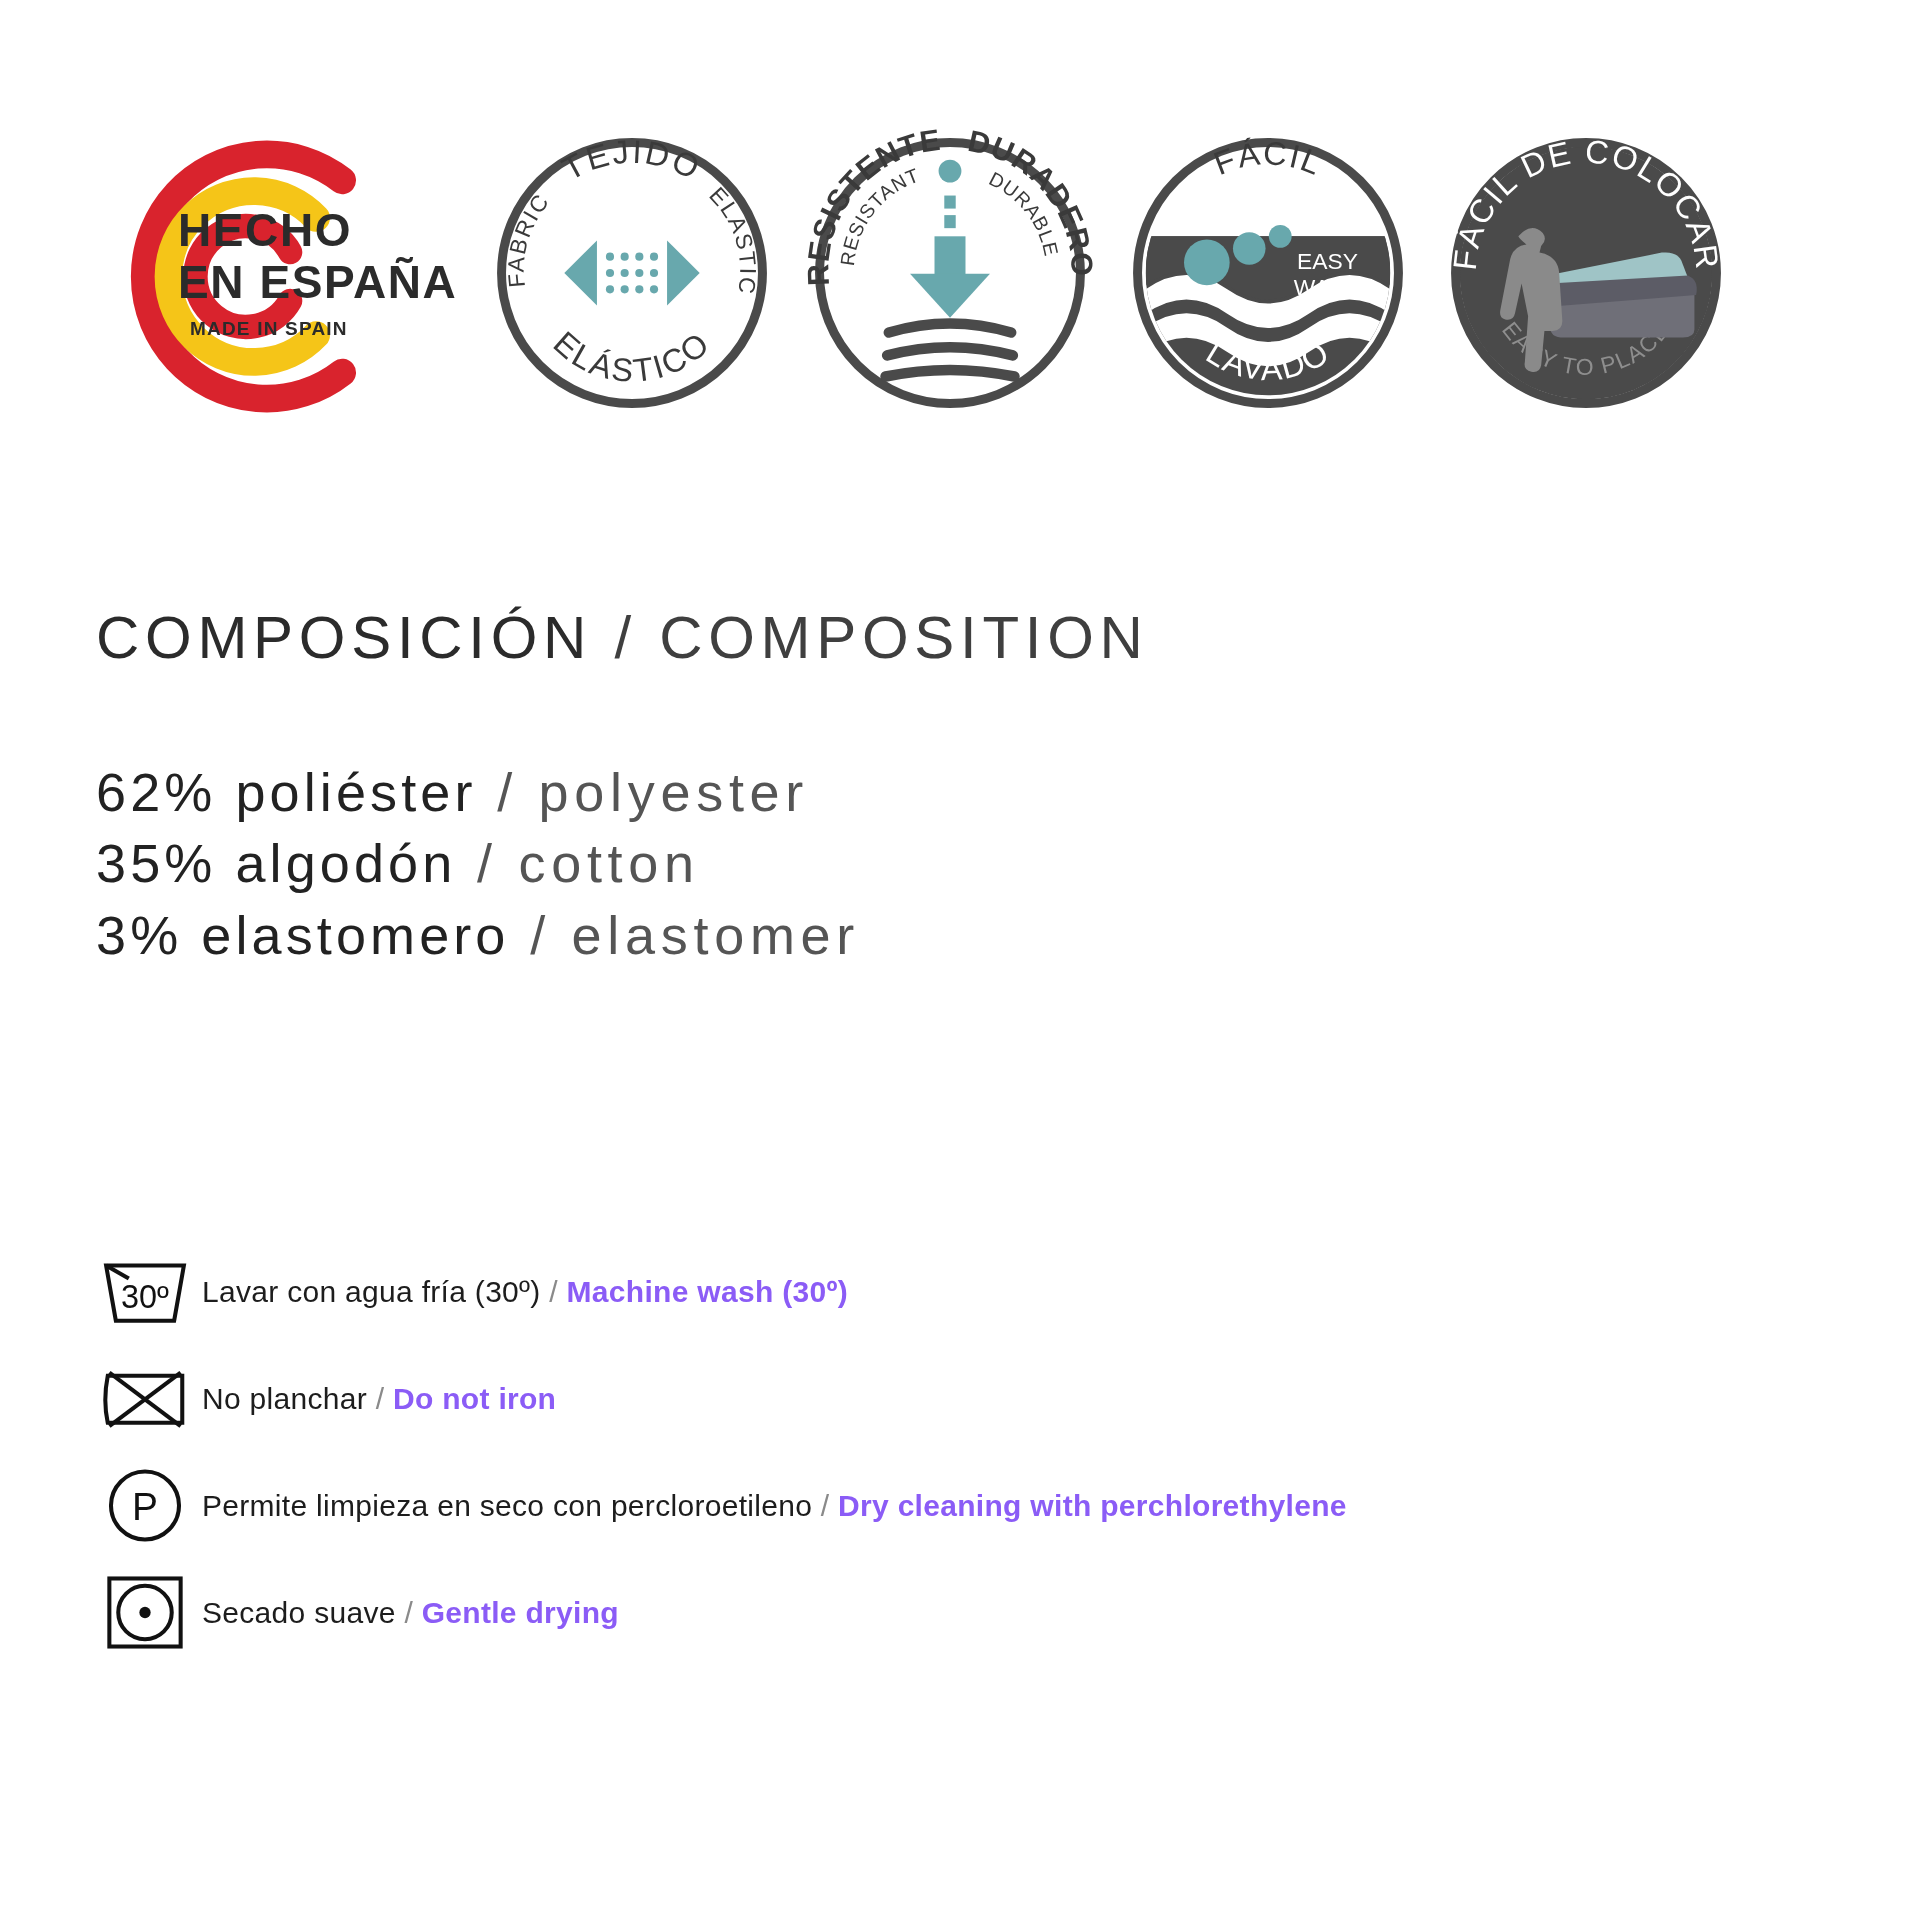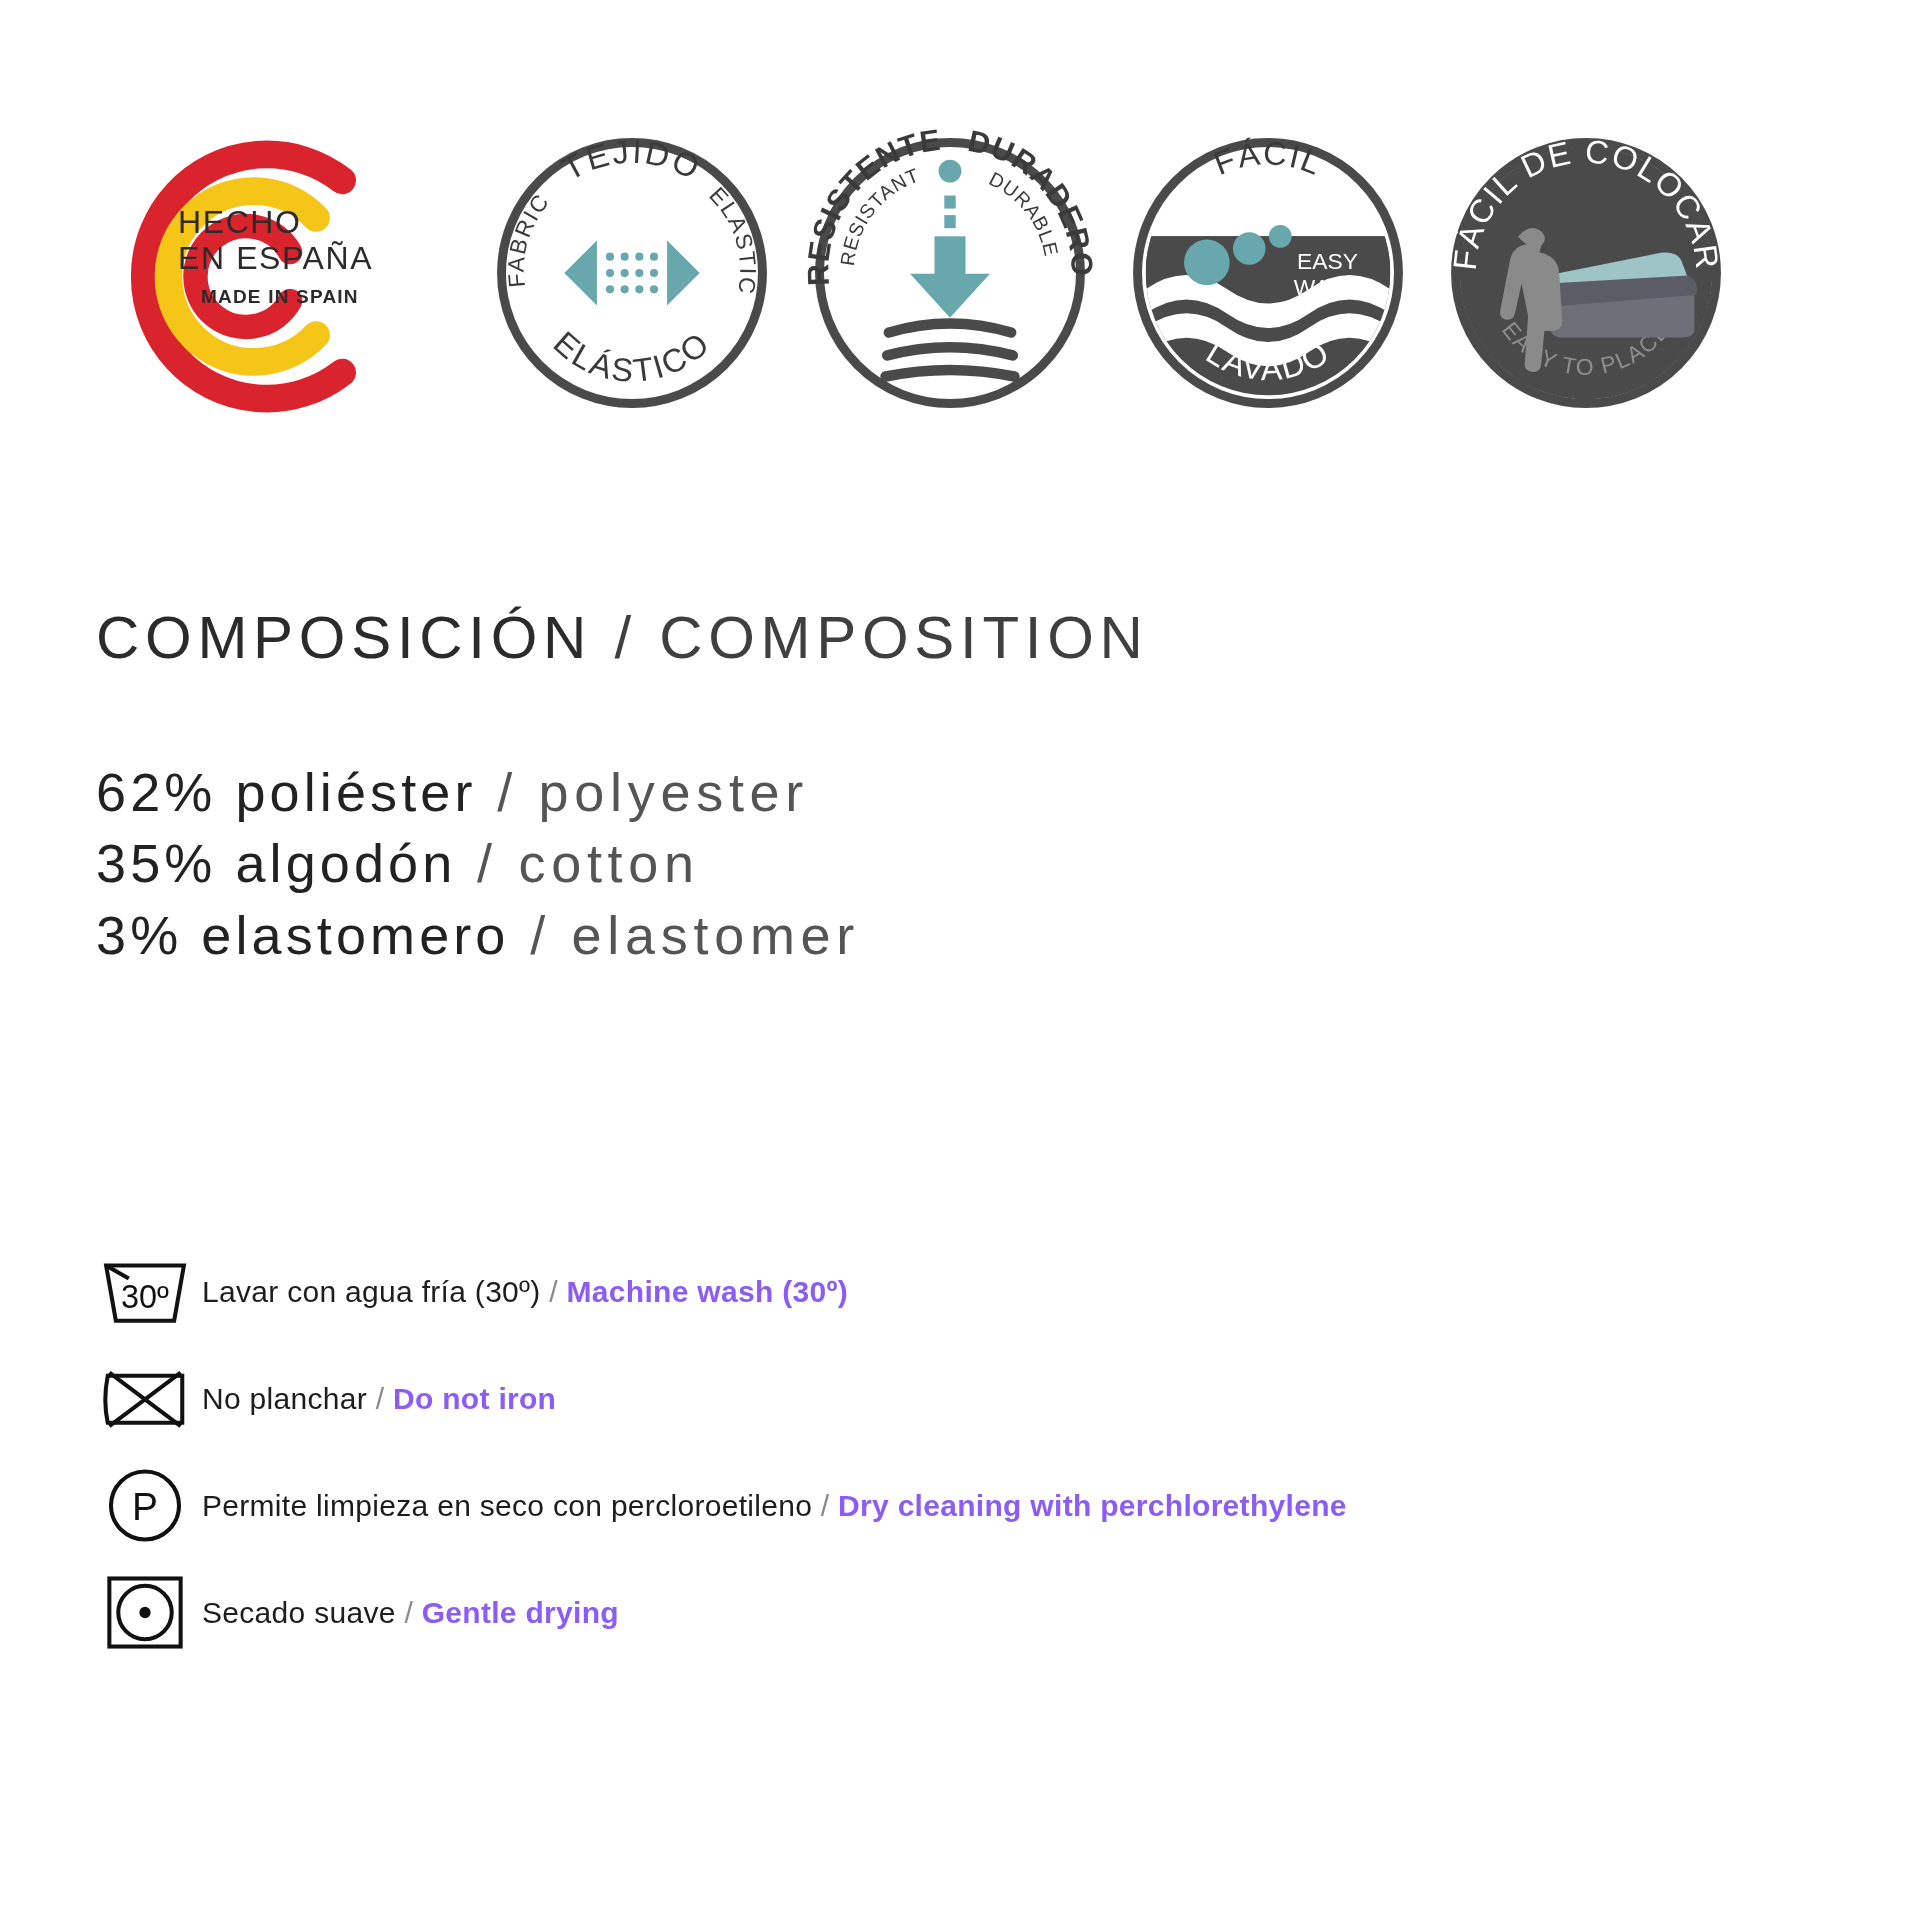--- a/index.html
+++ b/index.html
@@ -36,25 +36,25 @@
   .spain-arc {
     position: absolute; left: 8.1px; top: 16.3px;
     width: 293px; height: 293px;
   }
   .spain-text {
     position: absolute; left: 88px; top: 91px;
     width: 293px;
     color: #2b2b2b;
   }
   .spain-l1, .spain-l2 {
-    font-size: 32px; font-weight: normal; letter-spacing: 1.6px; line-height: 1.12;
+    font-size: 46px; font-weight: bold; letter-spacing: 1.6px; line-height: 1.12;
   }
   .spain-l3 {
     font-size: 19px; font-weight: bold; letter-spacing: 1.2px;
-    margin-top: 9.8px; margin-left: 23px;
+    margin-top: 9.8px; margin-left: 12px;
   }
 
   
   .circ {
     position: absolute; inset: 0;
   }
   .circ svg { display:block; }
 
   
   .comp-title {

